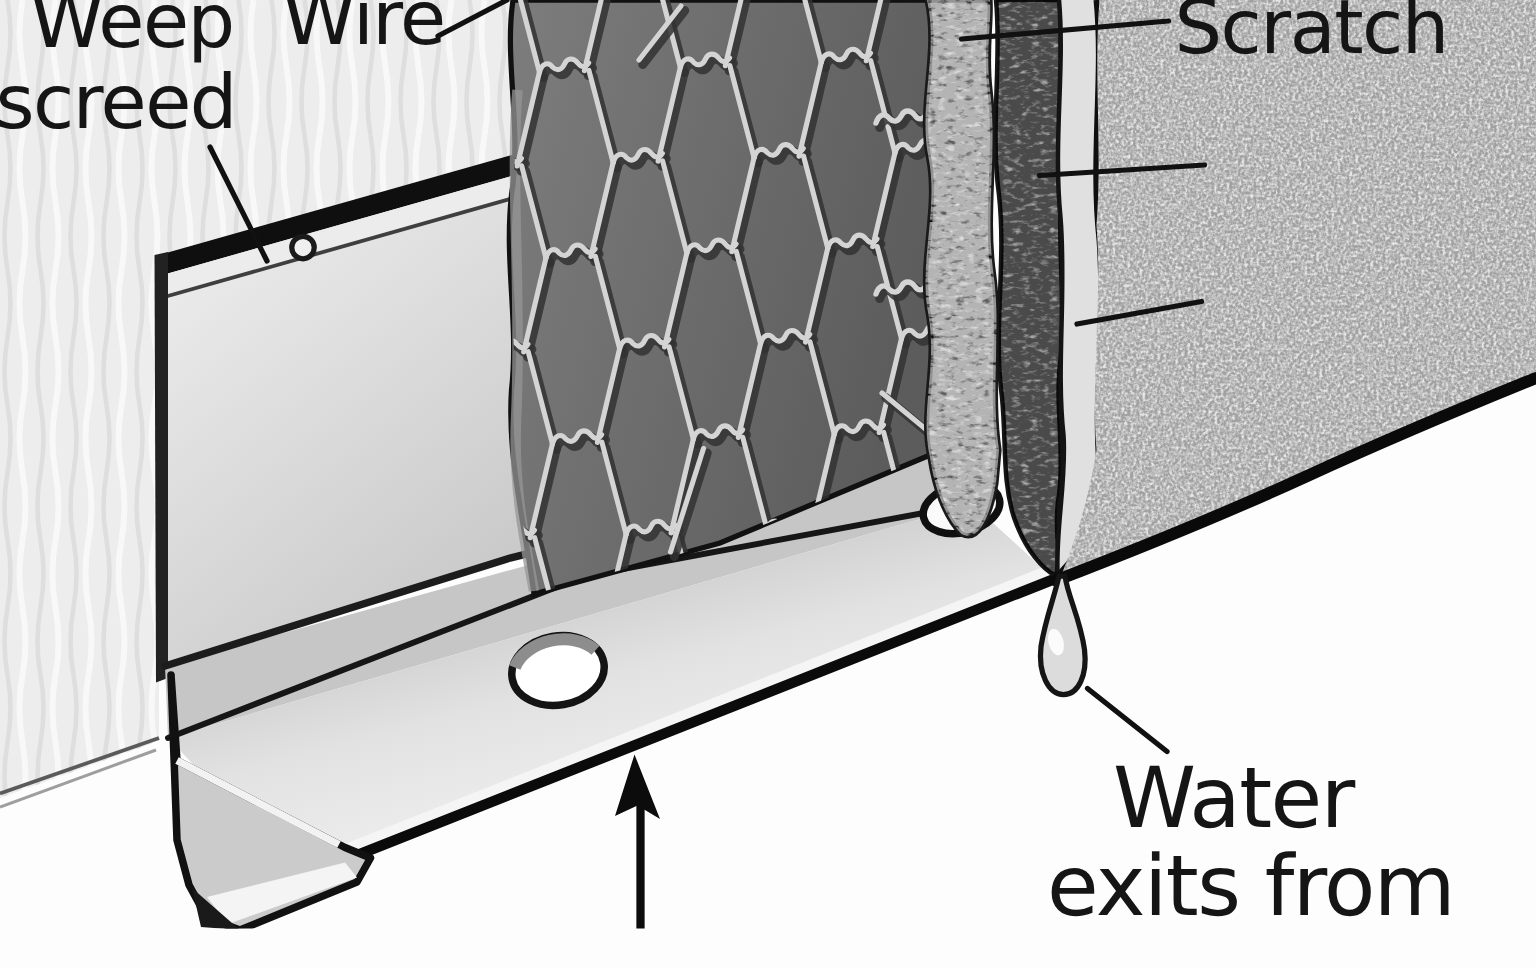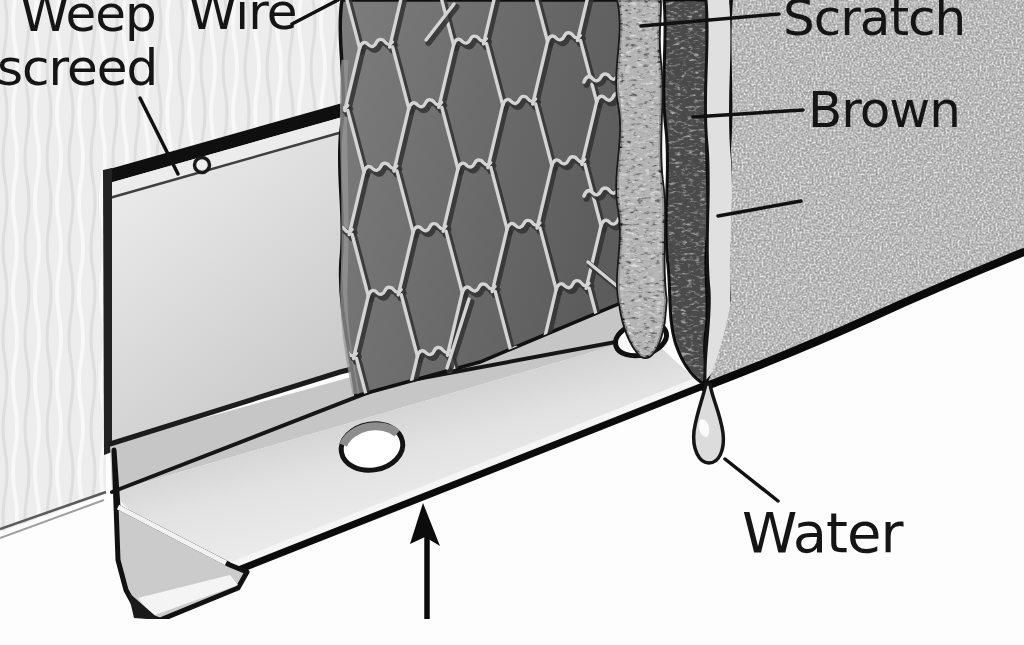--- a/index.html
+++ b/index.html
@@ -352,18 +352,18 @@
   <g>
     <line x1="427" y1="645" x2="427" y2="536" stroke="#0c0c0c" stroke-width="5.5"></line>
     <path d="M423,503 L440,546 L425,537 L410,544 Z" fill="#0c0c0c"></path>
   </g>
 </svg>
 
 <div class="lbl" style="left:20px;top:-12px">Weep</div>
 <div class="lbl" style="left:-3px;top:42px">screed</div>
 <div class="lbl" style="left:188px;top:-14px">Wire</div>
 <div class="lbl" style="left:783px;top:-8px">Scratch</div>
-<div class="lbl" style="left:808px;top:84px">Brown</div>
 <div class="lbl small" style="left:742px;top:504px">Water</div>
+<div class="lbl small" style="left:698px;top:563px">exits from</div>
 <div class="lbl small" style="left:703px;top:623px">drain holes</div>
 <div class="lbl small" style="left:18px;top:626px">At least 4 in. separation</div>
 
 </div>
 
 </body></html>

